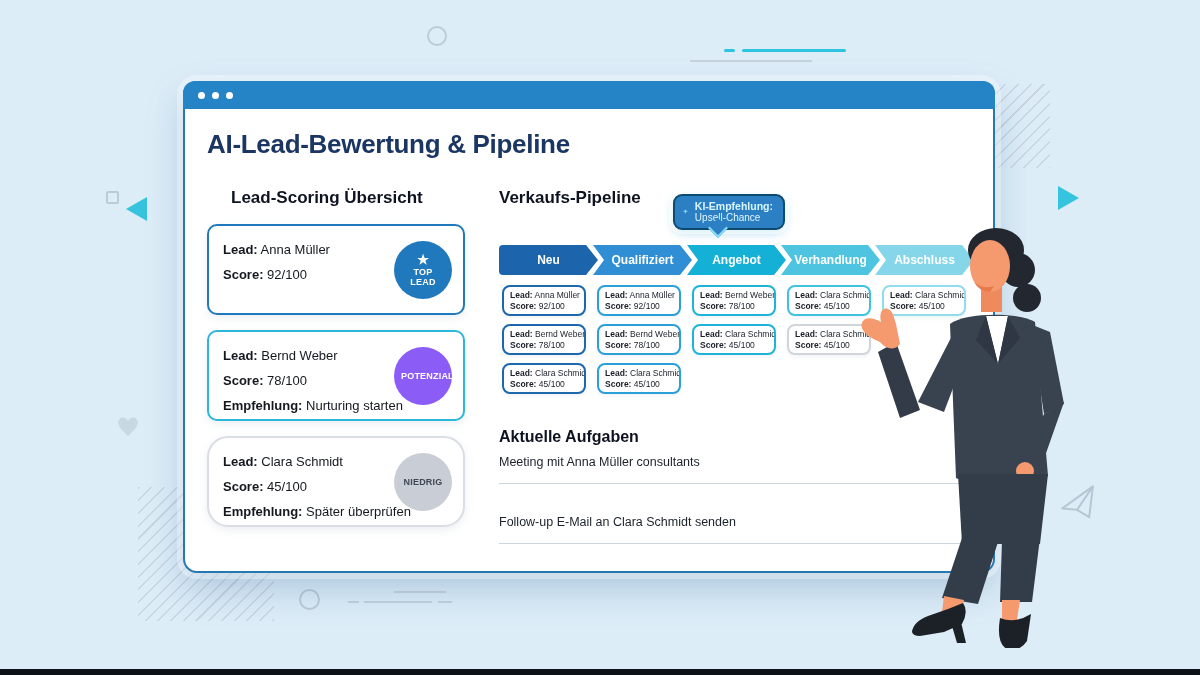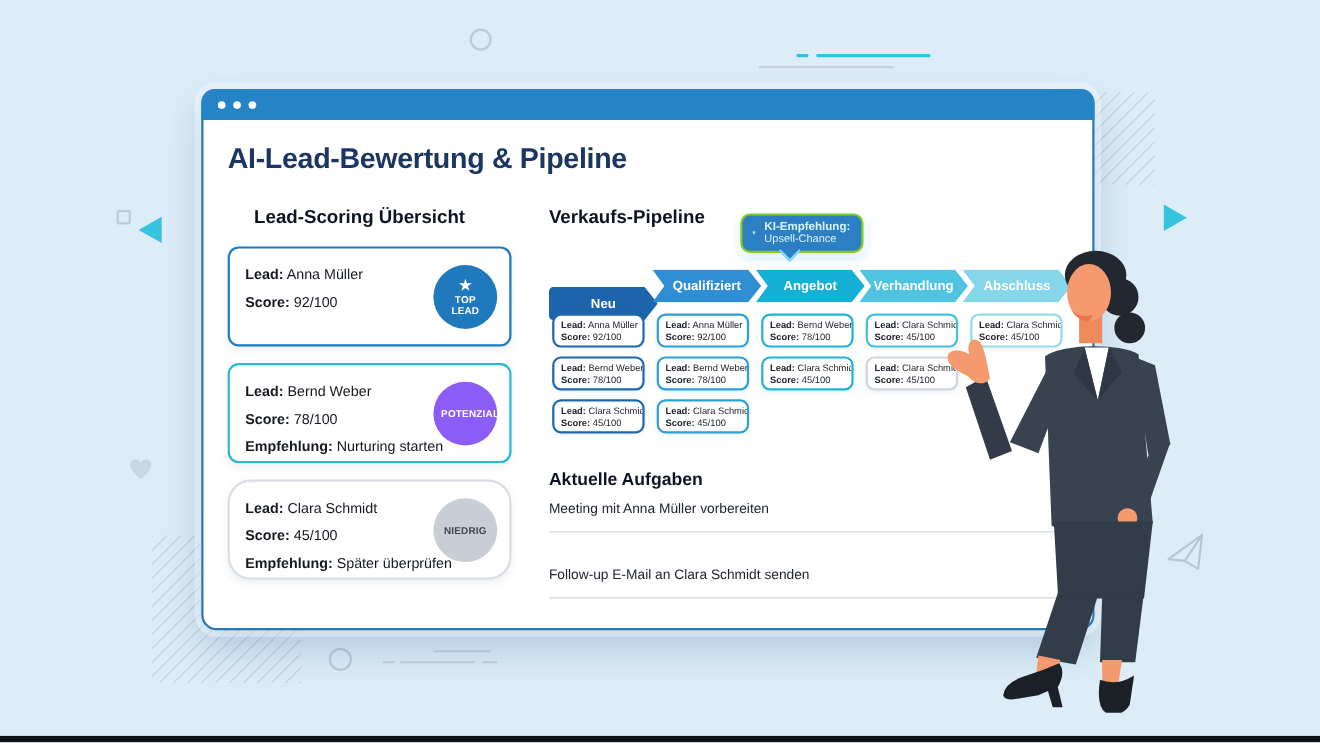--- a/index.html
+++ b/index.html
@@ -36,35 +36,35 @@
   .badge { position:absolute; right:11px; top:50%; transform:translateY(-50%); width:58px; height:58px; border-radius:50%;
            display:flex; flex-direction:column; align-items:center; justify-content:center; text-align:center;
            font-weight:700; line-height:10px; }
   .badge .star { font-size:13px; line-height:14px; }
   .badge .btxt { font-size:9px; letter-spacing:.2px; width:44px; }
   .card-blue { border-color:#2179bd; } .card-blue .badge { background:#2179bd; color:#fff; }
   .card-cyan { border-color:#2cb7da; } .card-cyan .badge { background:#8b5cf6; color:#fff; }
   .card-gray { border-color:#dadde3; } .card-gray .badge { background:#c9ced6; color:#414854; }
 
   
-  .callout { position:absolute; top:111px; height:36px; background:#2b7fc2; border:2px solid #84cc16; border-radius:9px;
+  .callout { position:absolute; top:111px; height:36px; background:#2b7fc2; border:2px solid #0c4a6e; border-radius:9px;
              display:flex; align-items:center; gap:7px; padding:0 10px 0 8px; z-index:12;
              box-shadow:0 0 0 4px rgba(255,255,255,.55), 0 3px 10px rgba(70,170,225,.45); }
   .callout::after { content:""; position:absolute; left:36px; bottom:-7px; width:12px; height:12px; background:#2b7fc2;
                     transform:rotate(45deg); border-right:2px solid #86dcf5; border-bottom:2px solid #86dcf5; }
   .callout .ctxt { display:flex; flex-direction:column; line-height:12px; white-space:nowrap; }
   .callout .ct1 { font-size:10.5px; font-weight:800; color:#d8f5ff; }
   .callout .ct2 { font-size:10px; color:#dff6ff; }
 
   
   .stages { position:absolute; left:314px; top:162px; display:flex; }
   .stg { width:99px; height:30px; margin-left:-5px; color:#fff; font-size:12px; font-weight:700;
          display:flex; align-items:center; justify-content:center;
          clip-path:polygon(0 0, calc(100% - 12px) 0, 100% 50%, calc(100% - 12px) 100%, 0 100%, 11px 50%); }
-  .stg:first-child { margin-left:0; clip-path:polygon(0 0, calc(100% - 12px) 0, 100% 50%, calc(100% - 12px) 100%, 0 100%); border-radius:4px 0 0 4px;margin-top:16px; }
+  .stg:first-child { margin-left:0; clip-path:polygon(0 0, calc(100% - 12px) 0, 100% 50%, calc(100% - 12px) 100%, 0 100%); border-radius:4px 0 0 4px; }
   .stg:nth-child(1){ background:#1c64ab; } .stg:nth-child(2){ background:#2f8ed4; }
   .stg:nth-child(3){ background:#14b0d6; } .stg:nth-child(4){ background:#4fc4e0; }
   .stg:nth-child(5){ background:#85d6e8; }
 
   
   .mini { position:absolute; width:84px; height:31px; background:#fff; border:2px solid; border-radius:8px;
           padding:3px 6px; font-size:8.5px; color:#1a1f28; line-height:11px; white-space:nowrap; overflow:hidden;
           box-shadow:0 2px 4px rgba(60,100,140,.08); }
   .b-navy { border-color:#1d67ad; } .b-blue { border-color:#2b9fd8; } .b-teal { border-color:#1fb3d9; }
   .b-cyan { border-color:#3fc2de; } .b-gray { border-color:#cfd5db; } .b-light { border-color:#92dcec; }
@@ -223,21 +223,21 @@
       <div><b>Lead:</b> <span>Clara Schmidt</span></div>
       <div><b>Score:</b> <span>45/100</span></div>
     </div>
 
     <div class="mini b-light" style="left:697px;top:202px;">
       <div><b>Lead:</b> <span>Clara Schmidt</span></div>
       <div><b>Score:</b> <span>45/100</span></div>
     </div>
 
     <div class="sec-head" style="left:314px;top:345px;font-size:16px;">Aktuelle Aufgaben</div>
-    <div class="task-row" style="top:372px;">Meeting mit Anna Müller vorbereiten</div>
+    <div class="task-row" style="top:372px;">Meeting mit Anna Müller consultants</div>
     <div class="task-row" style="top:432px;">Follow-up E-Mail an Clara Schmidt senden</div>
   </div>
 
   <svg class="woman" viewBox="0 0 260 436" width="260" height="436">
 
     <ellipse cx="146" cy="38" rx="28" ry="22" fill="#232830"></ellipse>
     <circle cx="168" cy="58" r="17" fill="#232830"></circle>
     <circle cx="177" cy="86" r="14" fill="#232830"></circle>
 
     <rect x="131" y="70" width="21" height="30" fill="#ef8a5c"></rect>

